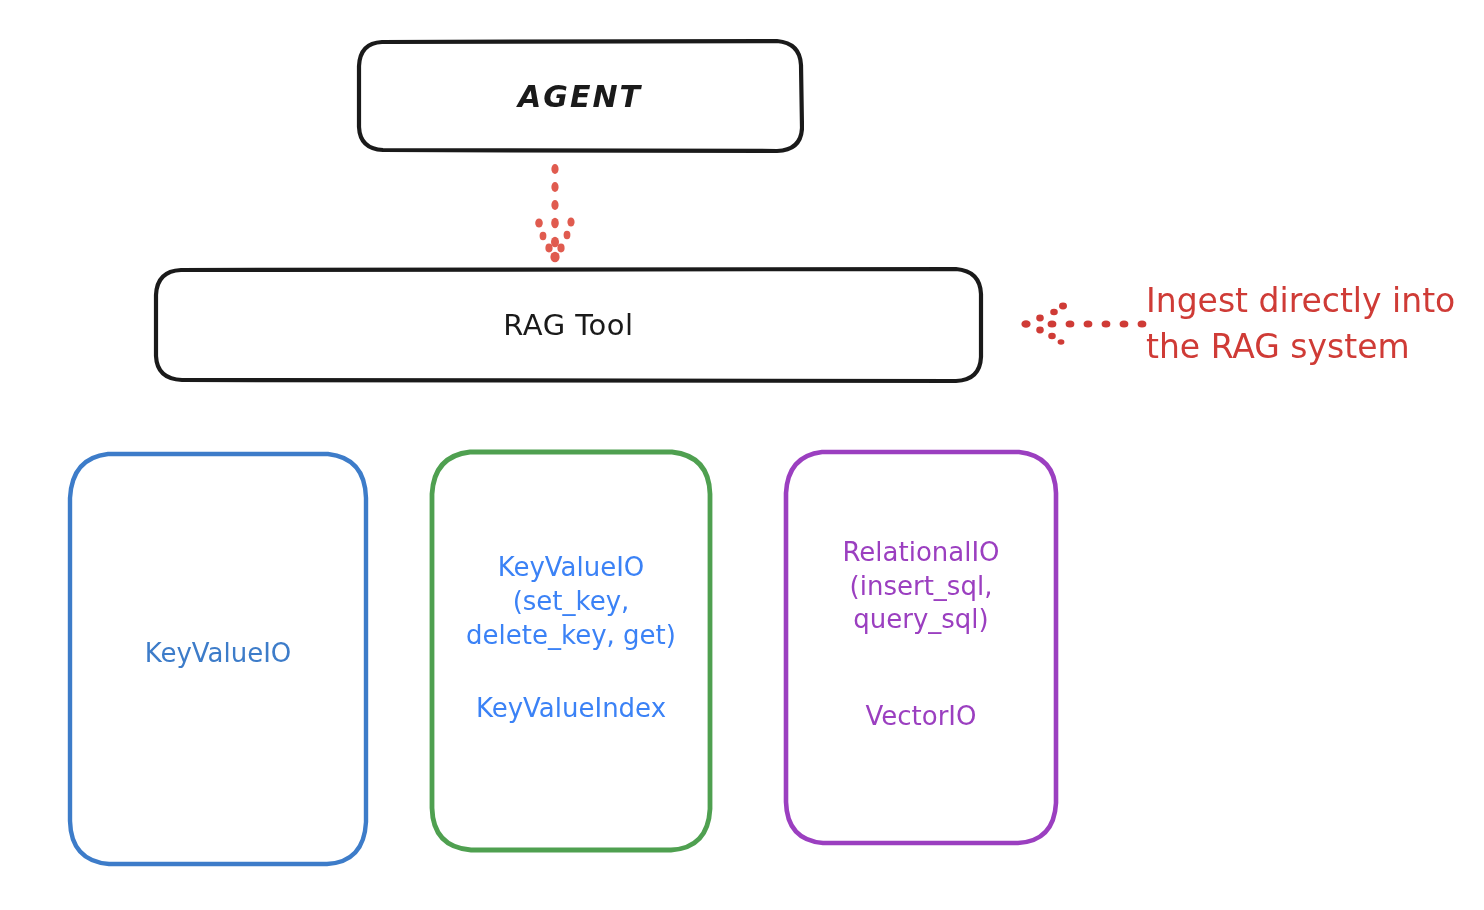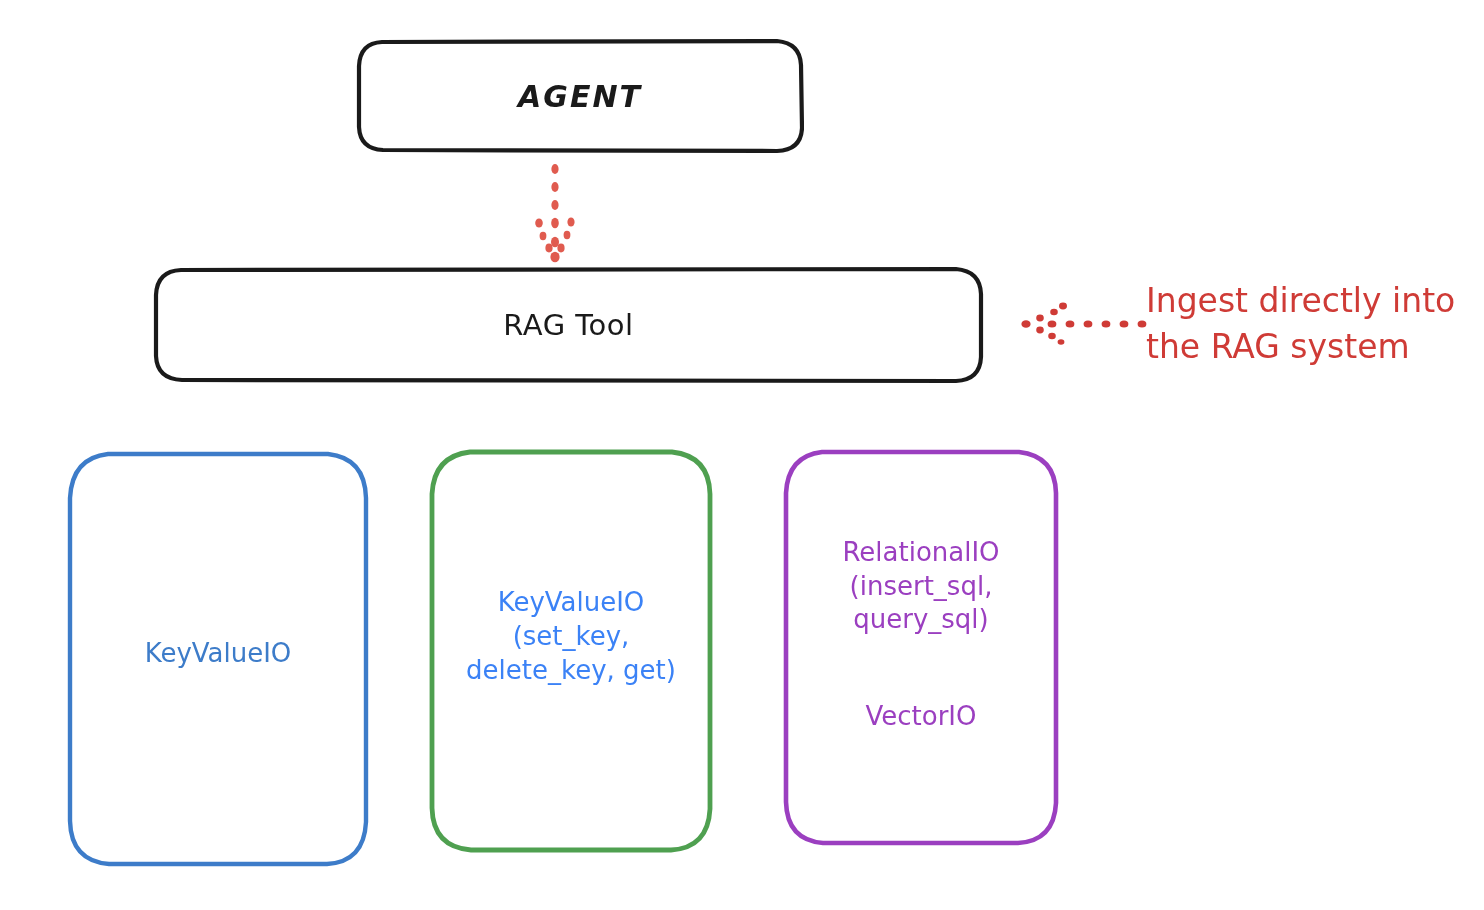--- a/index.html
+++ b/index.html
@@ -243,20 +243,21 @@
   </div>
 
   <div class="node provider" id="keyvalue-box">
     <svg class="frame" viewBox="0 0 286 406" preserveAspectRatio="none">
       <path d="M42 4 L244 4 Q281 8 282 46 L282 361 Q280 400 243 402 L43 402 Q5 399 4 360 L4 46 Q6 8 42 4 Z"></path>
     </svg>
     <div class="content">
       <div class="api-lines">KeyValueIO
 (set_key,
 delete_key, get)</div>
+      <div class="index-name">KeyValueIndex</div>
     </div>
   </div>
 
   <div class="node provider" id="relational-box">
     <svg class="frame" viewBox="0 0 278 399" preserveAspectRatio="none">
       <path d="M40 4 L237 4 Q273 8 274 45 L274 355 Q272 393 236 395 L41 395 Q5 392 4 354 L4 45 Q6 8 40 4 Z"></path>
     </svg>
     <div class="content">
       <div class="api-lines">RelationalIO
 (insert_sql,

